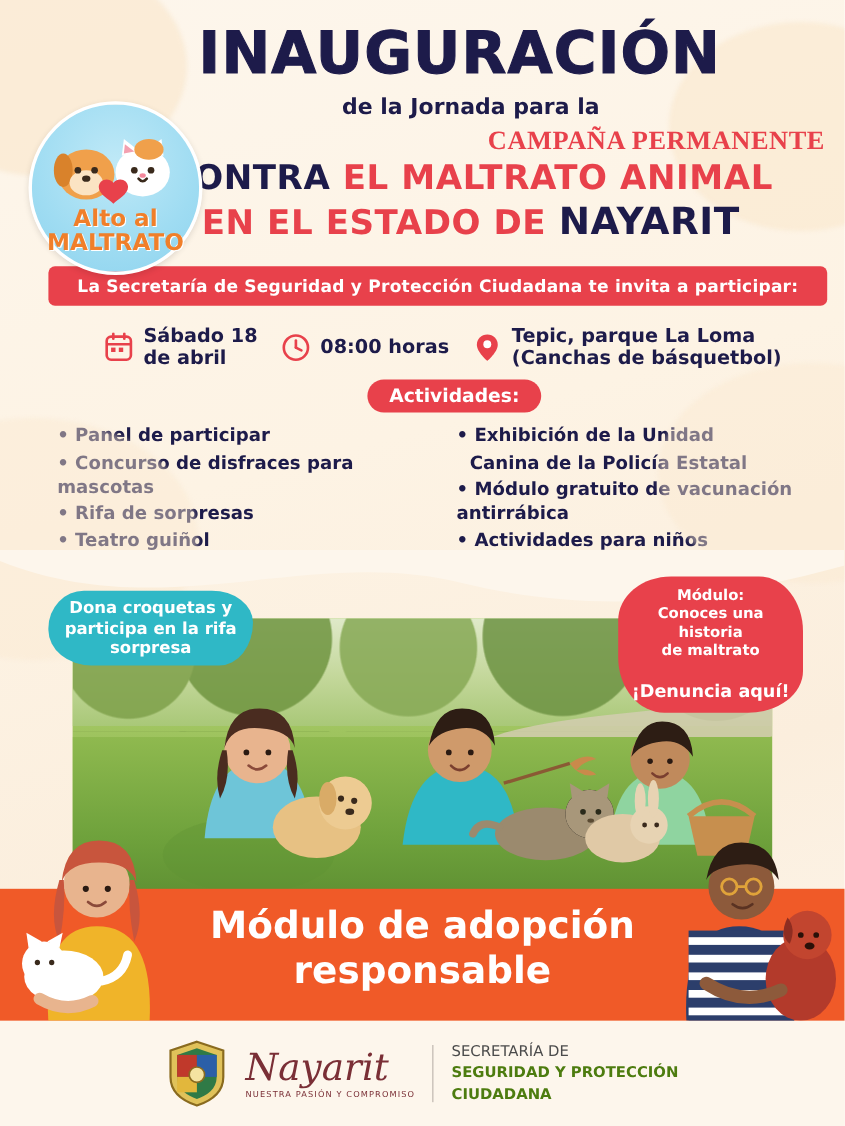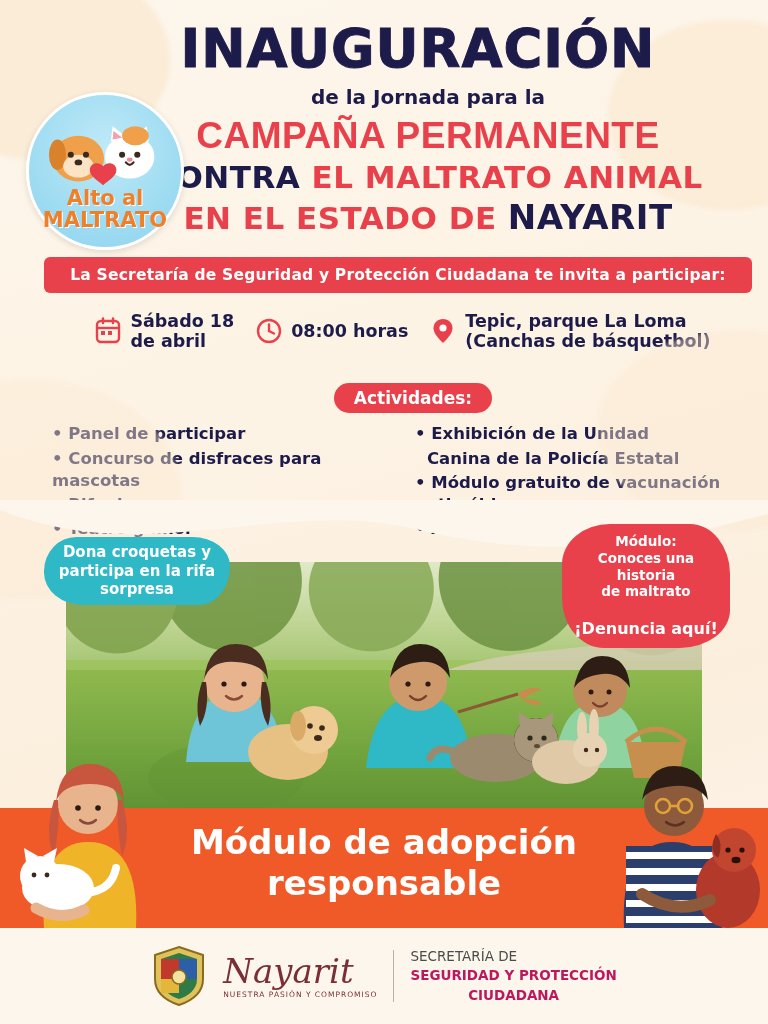--- a/index.html
+++ b/index.html
@@ -41,28 +41,28 @@
   .title-sub {
     text-align: center;
     font-size: 20px;
     font-weight: bold;
     color: #1d1b4a;
     margin-top: 6px;
     padding-left: 60px;
     font-family: "DejaVu Sans", sans-serif;
   }
   .title-camp {
-    text-align: center;
-    font-size: 37px;
+    text-align: right;
+    font-size: 24px;
     font-weight: bold;
     color: #e8414b;
     margin-top: 6px;
     padding-left: 60px;
     letter-spacing: .5px;
-    font-family: Liberation Sans, sans-serif;
+    font-family: Liberation Serif, serif;
   }
   .title-line3 {
     text-align: center;
     margin-top: 2px;
     padding-left: 60px;
     font-family: "DejaVu Sans", sans-serif;
     font-weight: bold;
     font-size: 31px;
     letter-spacing: .5px;
   }
@@ -121,21 +121,21 @@
   }
   .info-item { display: flex; align-items: center; gap: 9px; }
   .info-text {
     font-size: 17.5px; font-weight: bold; color: #1d1b4a;
     line-height: 1.15;
     font-family: "DejaVu Sans", sans-serif;
   }
   .ico { width: 26px; height: 28px; flex: 0 0 auto; }
 
   
-  .act-head-wrap { display: flex; justify-content: center; margin-top: 32px; padding-left: 30px;}
+  .act-head-wrap { display: flex; justify-content: center; margin-top: 9px; padding-left: 30px;}
   .act-head {
     background: #e8414b; color: #fff;
     font-weight: bold; font-size: 17px;
     padding: 5px 20px; border-radius: 16px;
     font-family: "DejaVu Sans", sans-serif;
   }
   .act-cols {
     display: flex; gap: 34px;
     margin-top: 10px;
     padding: 0 24px 0 24px;
@@ -252,21 +252,21 @@
   .nayarit-tag {
     font-family: "DejaVu Sans", sans-serif;
     font-size: 7.5px; letter-spacing: 1px; color: #7a2f36;
     text-align: center; margin-top: 2px;
   }
   .sep-line { width: 1px; height: 52px; background: #b9b2ab; }
   .sec-text {
     font-family: "DejaVu Sans", sans-serif;
     font-size: 13.5px; color: #4b4b4b; line-height: 1.45;
   }
-  .sec-text .b { font-weight: bold; color: #be185d; text-align: center; }
+  .sec-text .b { font-weight: bold; color: #4d7c0f; }
 </style>
 </head>
 <body>
 
 <div class="poster">
   <div class="bg-blob b1"></div>
   <div class="bg-blob b2"></div>
   <div class="bg-blob b3"></div>
   <div class="bg-blob b4"></div>
 

